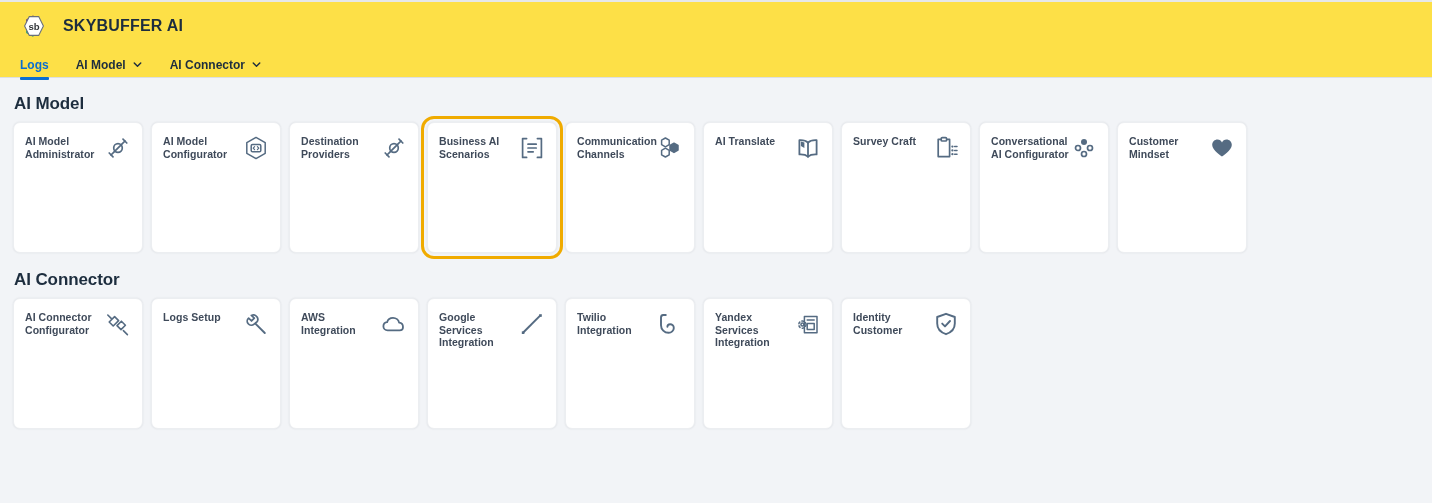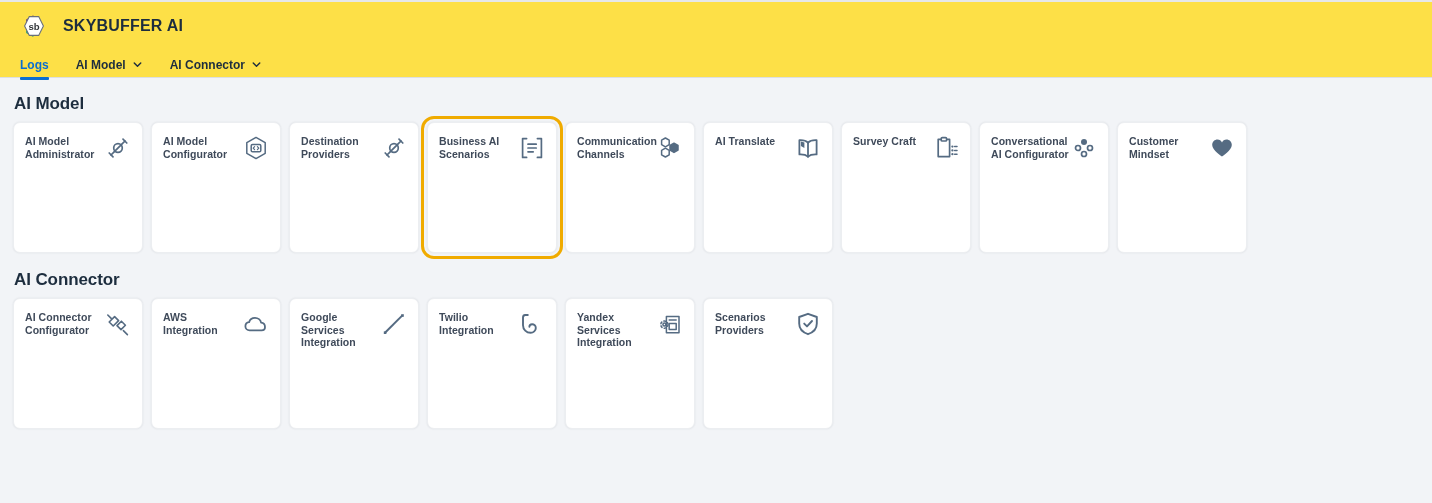--- a/index.html
+++ b/index.html
@@ -352,20 +352,33 @@
             <g fill="none" stroke="#556b82" stroke-width="1.6" stroke-linecap="round" stroke-linejoin="round">
               <path d="M4.2 11.0 L9.6 5.6 L13.6 9.6 L8.2 15.0 Z"></path>
               <path d="M2.8 4.0 L6.2 7.4"></path>
               <path d="M12.0 14.6 L16.4 10.2 L20.4 14.2 L16.0 18.6 Z"></path>
               <path d="M18.4 19.6 L22.4 23.6"></path>
             </g>
           </svg>
         </span>
       </div>
 
+      <div class="tile">
+        <span class="tile-label">Logs Setup</span>
+        <span class="tile-icon">
+          <svg width="26" height="26" viewBox="0 0 26 26" aria-hidden="true">
+            <g fill="none" stroke="#556b82" stroke-width="1.9" stroke-linecap="round" stroke-linejoin="round">
+              <path d="M11.0 11.0 C9.0 12.6 6.2 12.4 4.6 10.6 C3.0 8.8 3.2 6.0 5.0 4.4
+                       L8.2 7.6 L11.2 4.6 L8.0 1.6 C10.0 0.6 12.6 1.2 14.0 3.0
+                       C15.4 4.9 15.2 7.4 13.6 9.0 Z" transform="translate(1,3) scale(0.92)"></path>
+              <path d="M12.4 12.6 L21.8 22.0"></path>
+            </g>
+          </svg>
+        </span>
+      </div>
 
       <div class="tile">
         <span class="tile-label">AWS Integration</span>
         <span class="tile-icon">
           <svg width="26" height="26" viewBox="0 0 26 26" aria-hidden="true">
             <path d="M6.6 18.4 C4.2 18.4 2.4 16.6 2.4 14.3 C2.4 12.2 4.0 10.4 6.1 10.2
                      C6.8 7.6 9.2 5.8 12.0 5.8 C15.0 5.8 17.6 7.9 18.1 10.7
                      C20.4 11.0 22.0 12.9 22.0 15.0 C22.0 16.9 20.5 18.4 18.6 18.4 Z" fill="none" stroke="#556b82" stroke-width="1.8" stroke-linecap="round" stroke-linejoin="round" transform="translate(0,1)"></path>
           </svg>
         </span>
@@ -409,21 +422,21 @@
             </g>
             <g fill="none" stroke="#556b82" stroke-width="1.5" stroke-linecap="round">
               <circle cx="7.4" cy="13.6" r="3.6" stroke-dasharray="1.7 2.3"></circle>
               <circle cx="7.4" cy="13.6" r="1.5"></circle>
             </g>
           </svg>
         </span>
       </div>
 
       <div class="tile">
-        <span class="tile-label">Scenarios Providers</span>
+        <span class="tile-label">Identity Customer</span>
         <span class="tile-icon">
           <svg width="26" height="26" viewBox="0 0 26 26" aria-hidden="true">
             <path d="M13 2.8 L21.8 6.0 L21.8 12.6 C21.8 17.8 18.0 21.6 13 23.2
                      C8.0 21.6 4.2 17.8 4.2 12.6 L4.2 6.0 Z" fill="none" stroke="#556b82" stroke-width="1.9" stroke-linejoin="round"></path>
             <path d="M9.2 12.6 L12.0 15.4 L17.0 10.0" fill="none" stroke="#556b82" stroke-width="1.9" stroke-linecap="round" stroke-linejoin="round"></path>
           </svg>
         </span>
       </div>
 
     </div>

